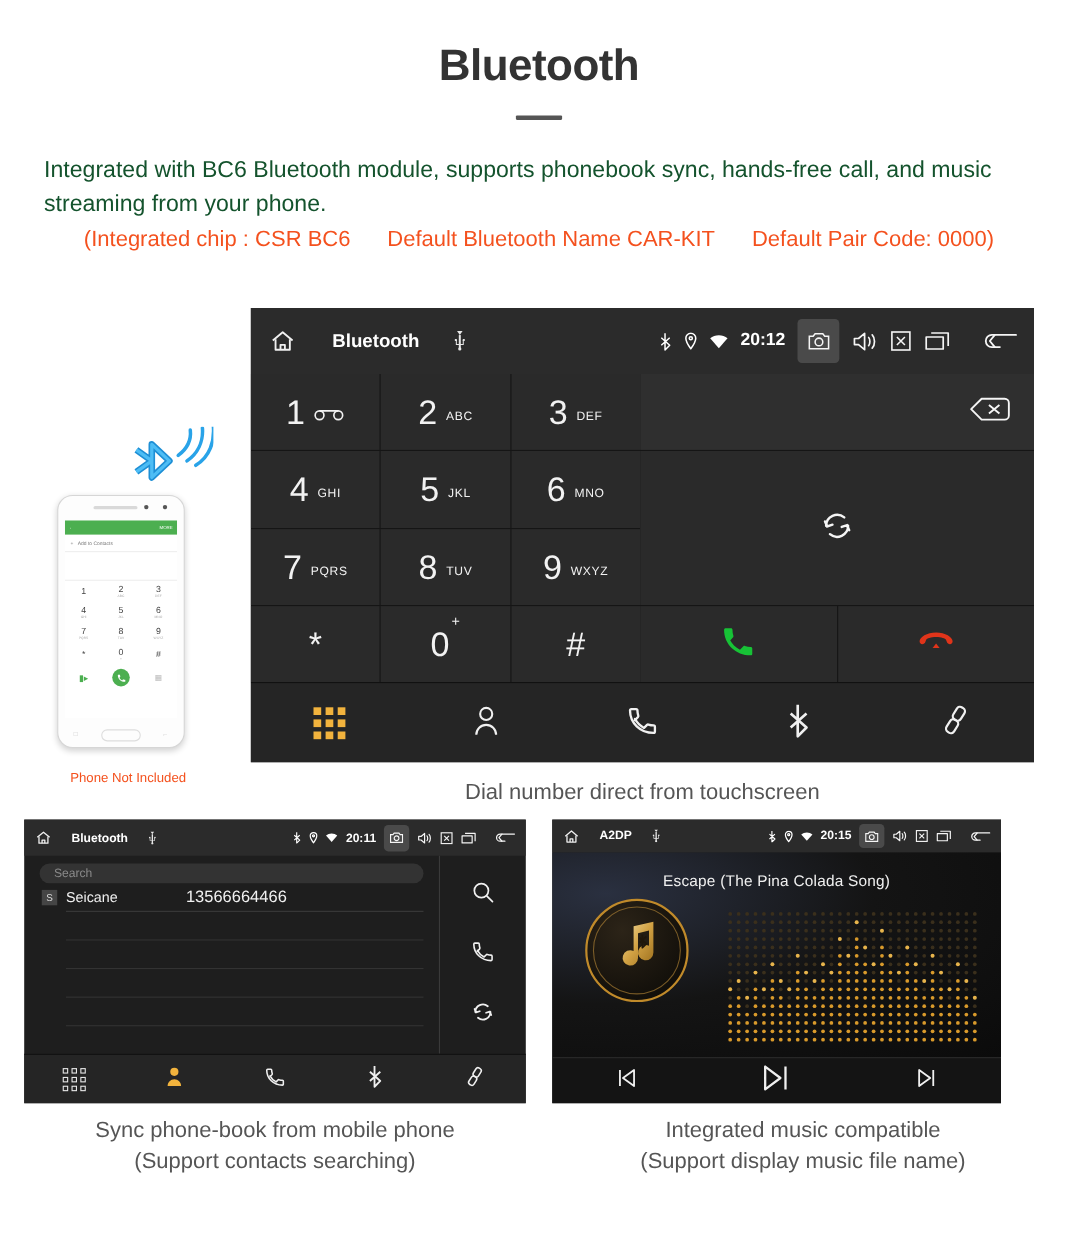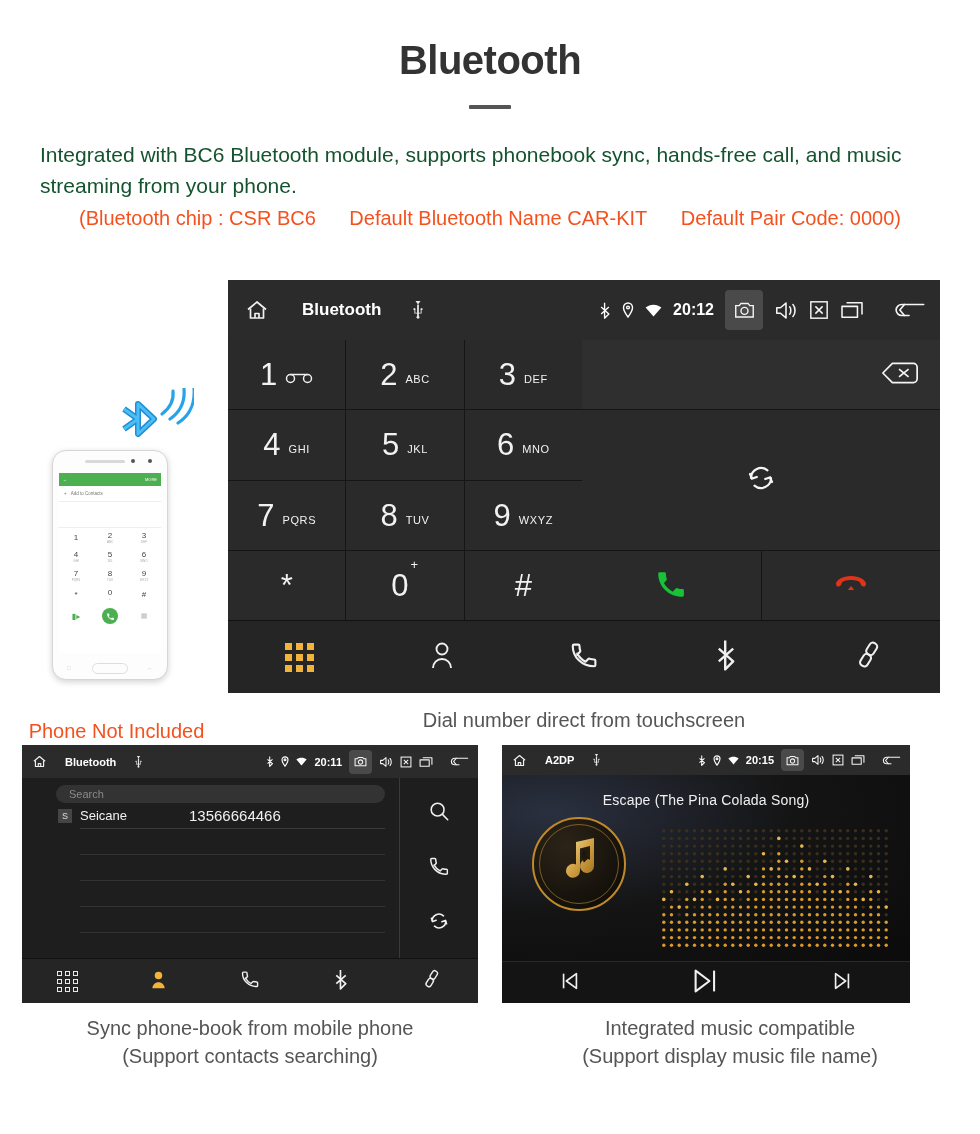--- a/index.html
+++ b/index.html
@@ -161,41 +161,41 @@
   .ph-key { height:19px; display:flex; flex-direction:column; align-items:center; justify-content:center; color:#444; }
   .ph-key b { font-size:8px; font-weight:400; }
   .ph-key i { font-size:3px; font-style:normal; color:#aaa; }
   .ph-actions { display:grid; grid-template-columns:repeat(3,1fr); height:24px; align-items:center; justify-items:center; }
   .ph-callcirc { width:16px; height:16px; border-radius:50%; background:#4caf50; display:flex; align-items:center; justify-content:center; }
   .ph-home { position:absolute; bottom:5px; left:50%; transform:translateX(-50%); width:36px; height:11px; border:1.2px solid #ddd; border-radius:6px; }
   .ph-nav { position:absolute; bottom:8px; font-size:6px; color:#ccc; }
 
   #bt-logo { position:absolute; left:118px; top:388px; width:76px; height:64px; }
   .phone-note {
-    position:absolute; left:0; top:720px; width:220px;
-    text-align:center; font-size:20px; color:#f4511e;padding-left:13px;
+    position:absolute; left:0; top:700px; width:220px;
+    text-align:center; font-size:12px; color:#f4511e;padding-left:13px;
   }
 
   
   .caption {
     position: absolute;
     text-align: center;
     font-size: 20px;
     color: #555;
     line-height: 28px;
   }
 
   
   #phonebook-screen { left: 22px; top: 745px; width: 456px; height: 258px; }
   #phonebook-screen .statusbar { height: 33px; padding: 0 9px; }
   #phonebook-screen .sb-title { font-size: 11px; margin-left: 17px; }
   #phonebook-screen .usb-ico { margin-left: 18px; }
   #phonebook-screen .sb-right > * { margin-left: 7px; }
   #phonebook-screen .sb-cam-wrap { width: 23px; height: 24px; }
-  .pb-body { position:absolute; top:33px; left:0; right:0; bottom:45px; display:flex;margin-left:20px; }
+  .pb-body { position:absolute; top:33px; left:0; right:0; bottom:45px; display:flex; }
   .pb-list { flex:1; border-right:1px solid #3a3a3a; padding: 7px 14px 0 14px; }
   .pb-search {
     height: 18px; background:#333; border-radius:9px;
     display:flex; align-items:center; padding-left:13px;
     color:#8a8a8a; font-size:11px;
   }
   .pb-row {
     display:flex; align-items:center; height:26px;
     border-bottom:1px solid #3a3a3a; margin-left: 24px;
   }
@@ -245,21 +245,21 @@
   }
   .mu-ctl { flex:1; display:flex; align-items:center; justify-content:center; }
 </style>
 </head>
 <body>
 
 <div class="page-title">Bluetooth</div>
 <div class="title-rule"></div>
 <div class="subtitle">Integrated with BC6 Bluetooth module, supports phonebook sync, hands-free call, and music streaming from your phone.</div>
 <div class="specline">
-  <span class="spec-seg">(Bluetooth chip : CSR BC6</span>
+  <span class="spec-seg">(Integrated chip : CSR BC6</span>
   <span class="spec-seg">Default Bluetooth Name CAR-KIT</span>
   <span class="spec-seg">Default Pair Code: 0000)</span>
 </div>
 
 <svg id="bt-logo" viewBox="0 0 76 64">
   <g fill="none" stroke="#29a3e8" stroke-width="3.2" stroke-linecap="round">
     <path d="M44 26 C52 20 56 12 55 3"></path>
     <path d="M52 31 C62 24 67 13 66 1"></path>
     <path d="M60 35 C73 27 77 13 76 0"></path>
   </g>

